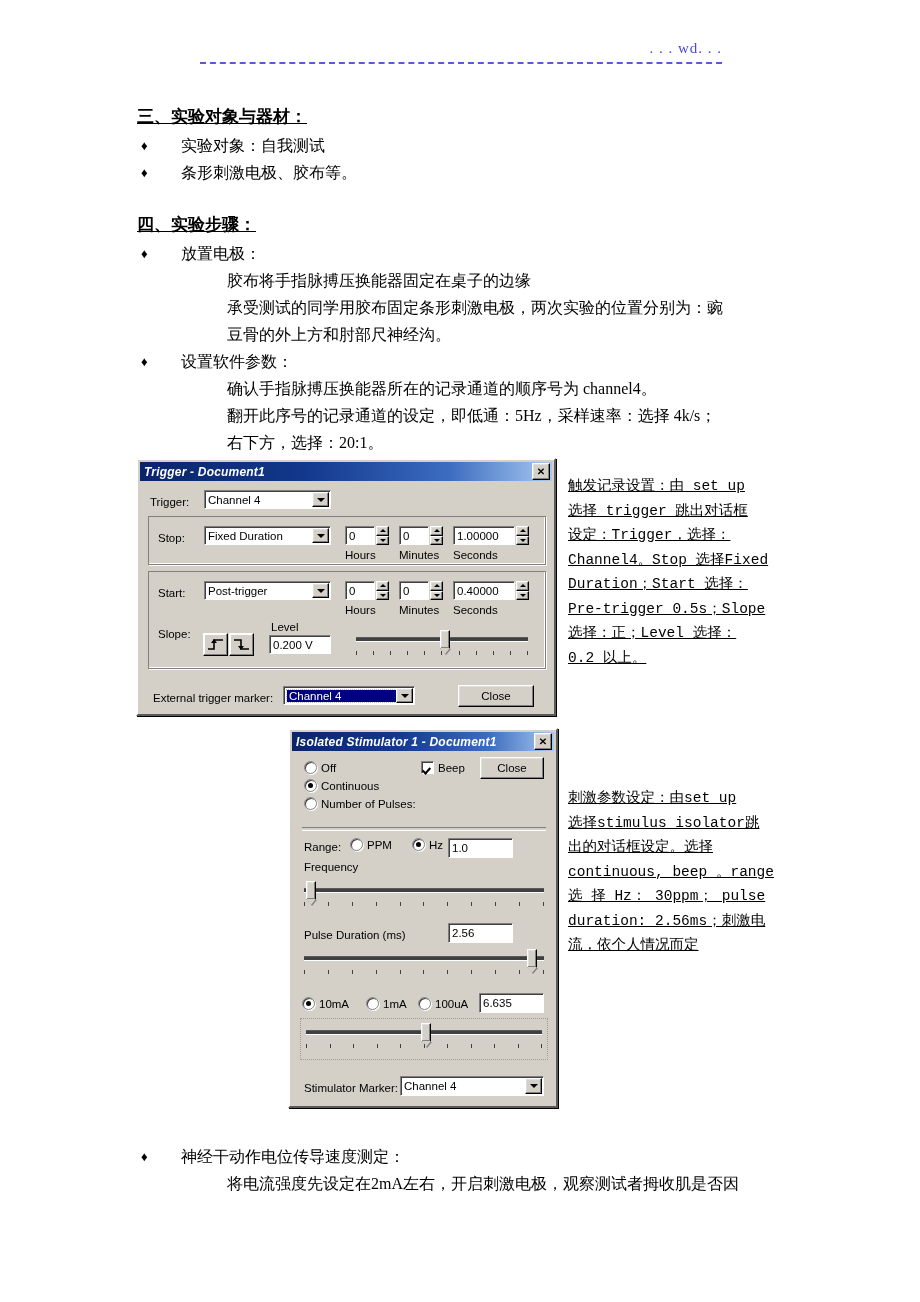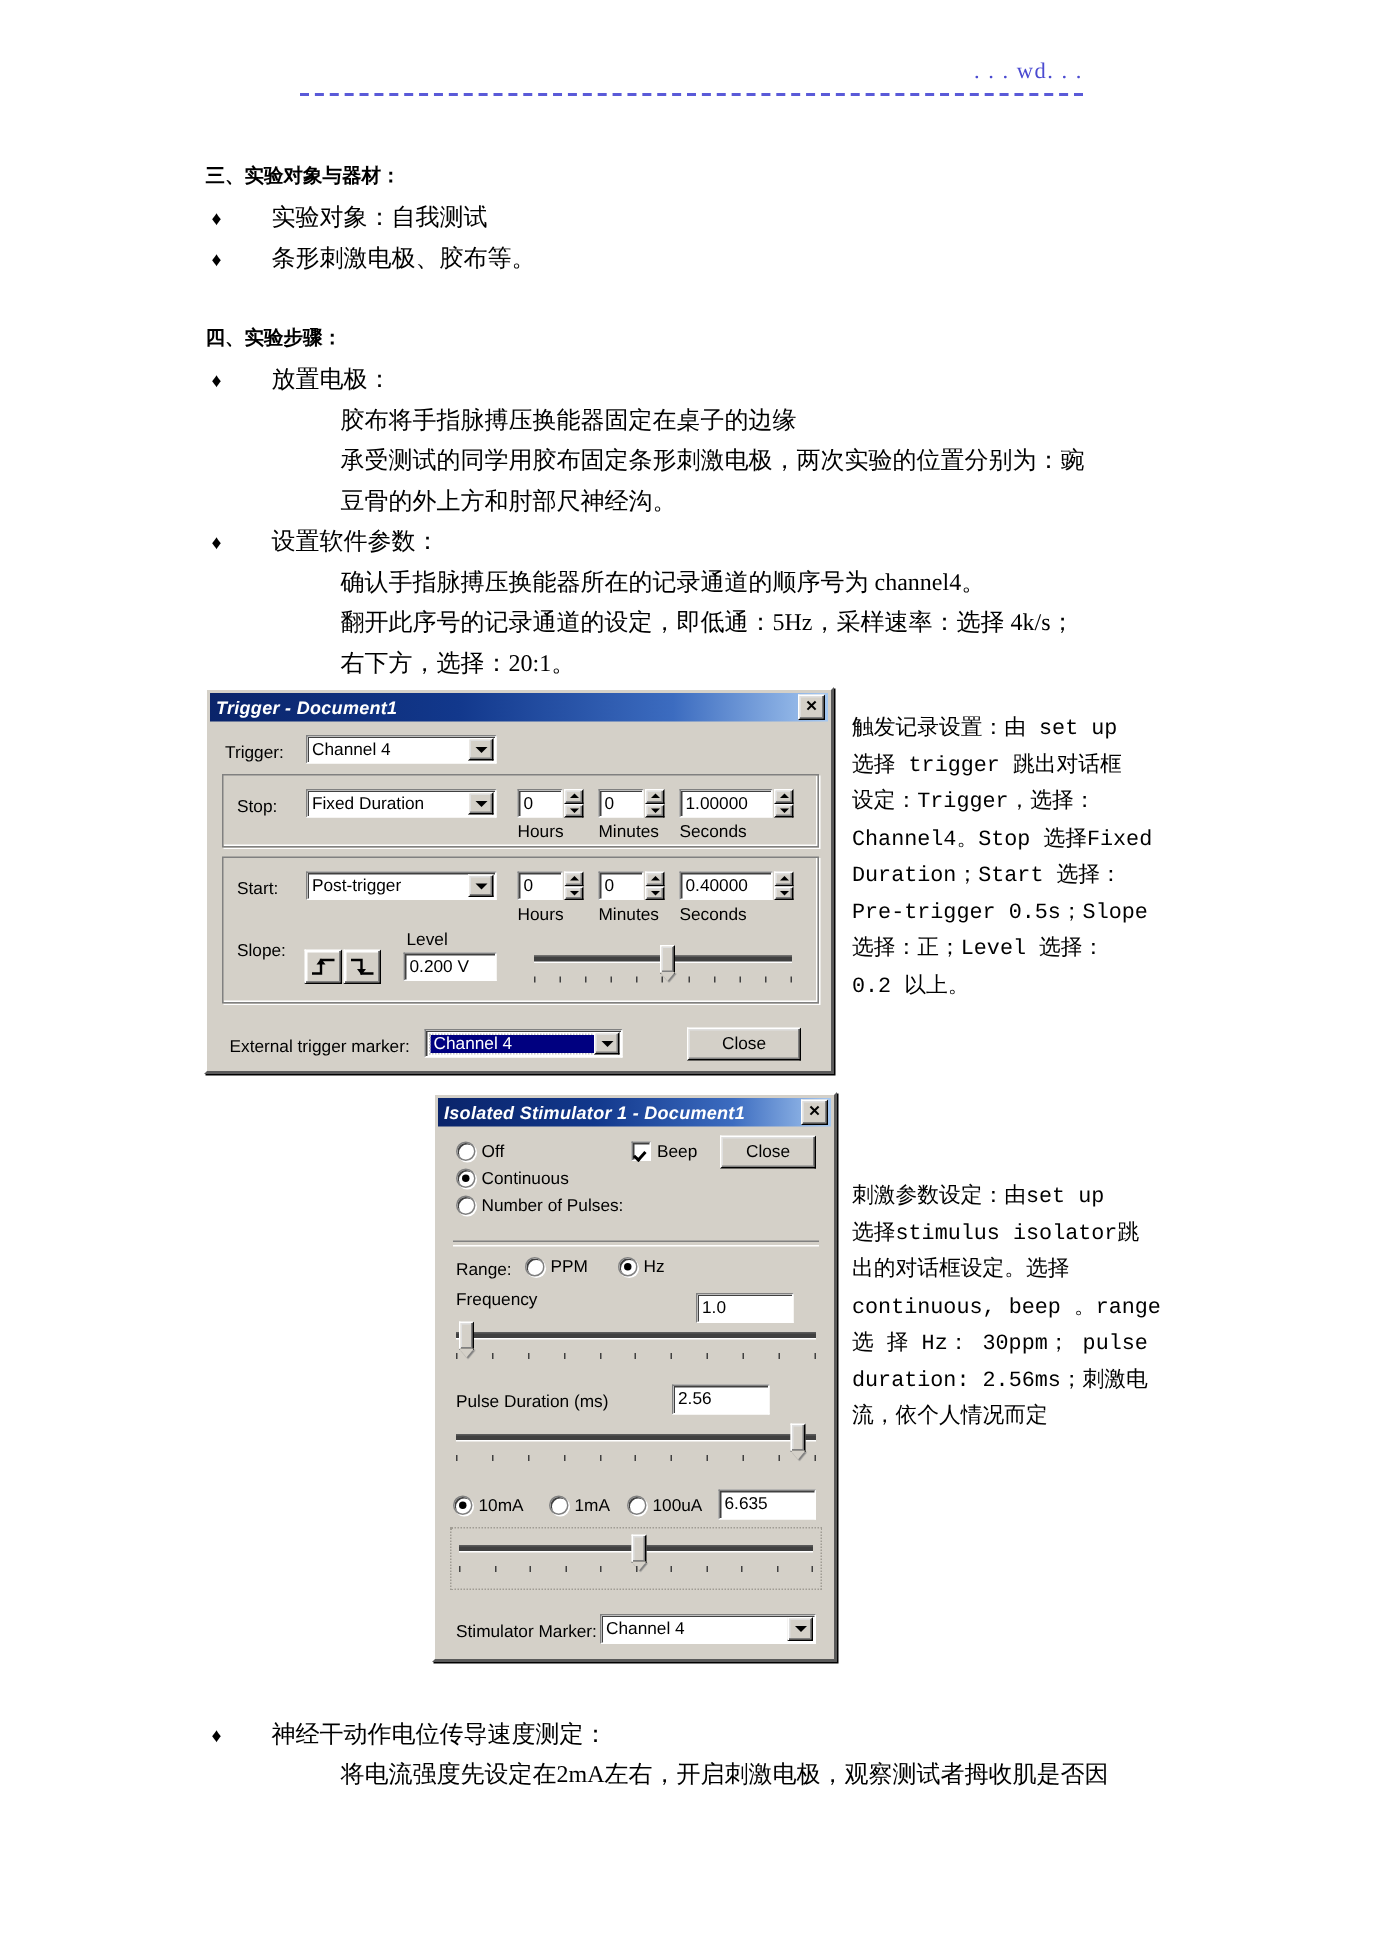--- a/index.html
+++ b/index.html
@@ -44,24 +44,25 @@
 
   
   .doc-body {
     position: absolute;
     left: 137px;
     top: 104px;
     width: 660px;
   }
   .sec-head {
     font-weight: bold;
-    font-size: 13px;
+    font-size: 17px;
     line-height: 26px;
     font-family: "Liberation Sans", sans-serif;
     margin: 0 0 2px 0;
+    text-decoration: underline;
   }
   .bullet-line {
     position: relative;
     padding-left: 44px;
     font-size: 16px;
     line-height: 27px;
     margin: 0;
   }
   .bullet-line .dia {
     position: absolute;
@@ -78,20 +79,21 @@
   .gap-md { height: 26px; }
 
   
   .side-note {
     position: absolute;
     font-family: "Liberation Mono", monospace;
     font-size: 14.5px;
     line-height: 24.5px;
     width: 236px;
     color: #000;
+    text-decoration: underline;
   }
   #trigger-note { left: 568px; top: 474px; }
   #stim-note { left: 568px; top: 786px; }
 
   
   .win-dialog {
     position: absolute;
     background: #d4d0c8;
     border: 2px solid;
     border-color: #ffffff #5a5a5a #5a5a5a #ffffff;
@@ -613,21 +615,21 @@
   <div class="radio-row" style="left:60px; top:108px;">
     <span class="radio"></span>
     <span>PPM</span>
   </div>
   <div class="radio-row" style="left:122px; top:108px;">
     <span class="radio on"></span>
     <span>Hz</span>
   </div>
 
   <span class="lbl" style="left:14px; top:131px;">Frequency</span>
-  <div class="field" style="left:158px; top:132px; width:65px; height:20px;margin-left:16px;">1.0</div>
+  <div class="field" style="left:158px; top:108px; width:65px; height:20px;">1.0</div>
   <div class="slider" id="freq-slider" style="left:14px; top:151px; width:240px; height:28px;">
     <div class="track"></div>
     <div class="thumb" style="left: 2.3px;"></div>
     <div class="ticks">
         <span></span>
         <span></span>
         <span></span>
         <span></span>
         <span></span>
         <span></span>

